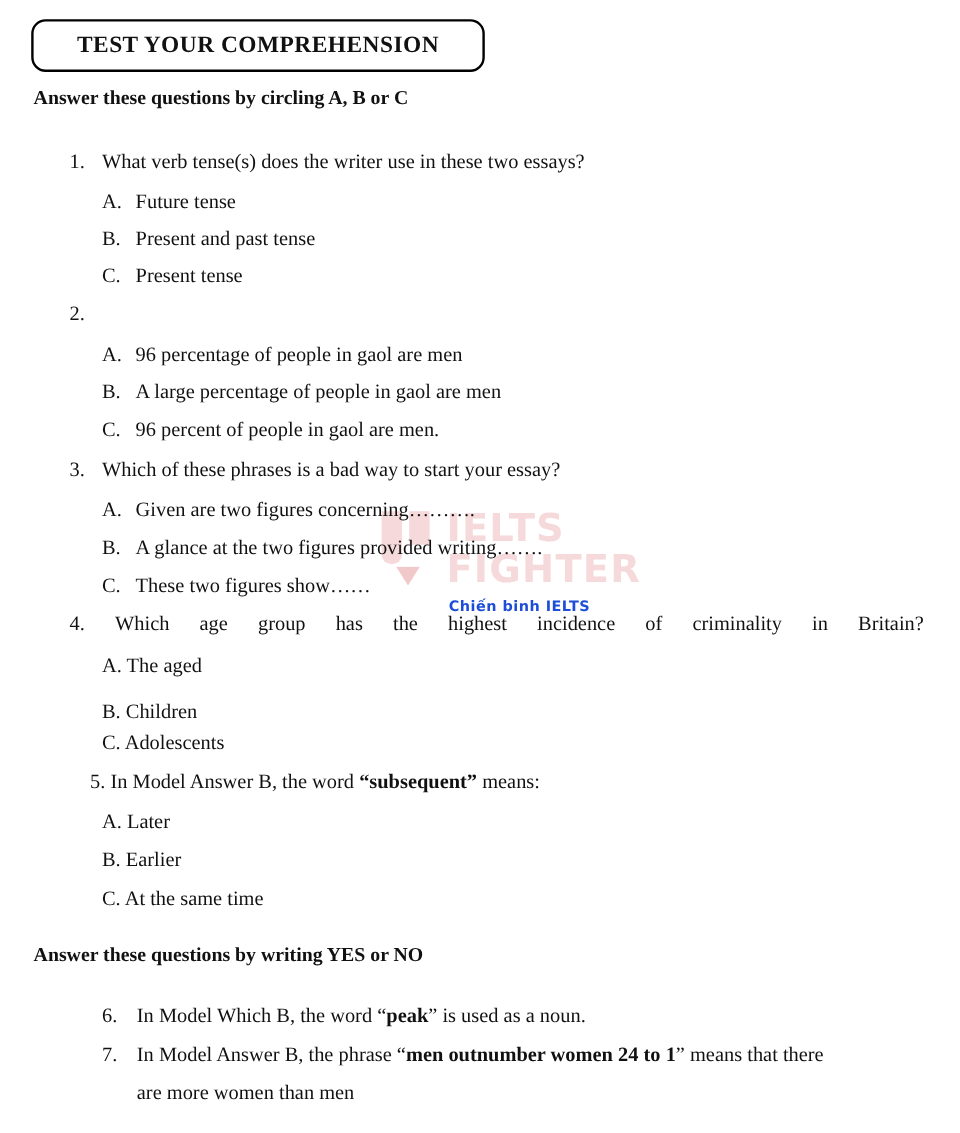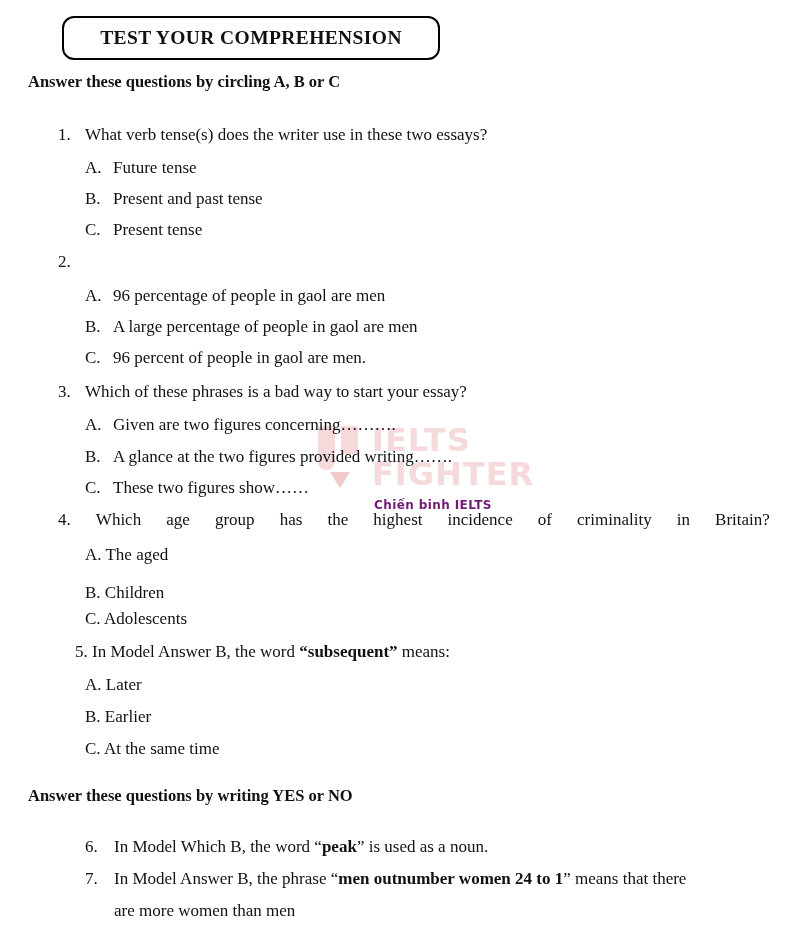--- a/index.html
+++ b/index.html
@@ -63,21 +63,21 @@
   }
   .wm-line1 { top: 0px;  font-size: 32px; }
   .wm-line2 { top: 34px; font-size: 32px; }
   .wm-tag {
     position: absolute;
     left: 56px;
     top: 74px;
     font-family: "DejaVu Sans", "Liberation Sans", sans-serif;
     font-size: 12px;
     font-weight: bold;
-    color: #701a75;
+    color: #1d4ed8;
     letter-spacing: .4px;
     white-space: nowrap;
   }
 
   
   .content {
     position: relative;
     z-index: 1;
   }
 
@@ -87,21 +87,20 @@
     top: 16px;
     width: 378px;
     height: 44px;
     border: 2px solid #000000;
     border-radius: 12px;
     box-sizing: border-box;
     display: flex;
     align-items: center;
     justify-content: center;
     background: transparent;
-    margin-left: 36px;
   }
   .title-box span {
     font-size: 19.5px;
     font-weight: bold;
     letter-spacing: .4px;
     white-space: nowrap;
   }
 
   .heading {
     position: absolute;

